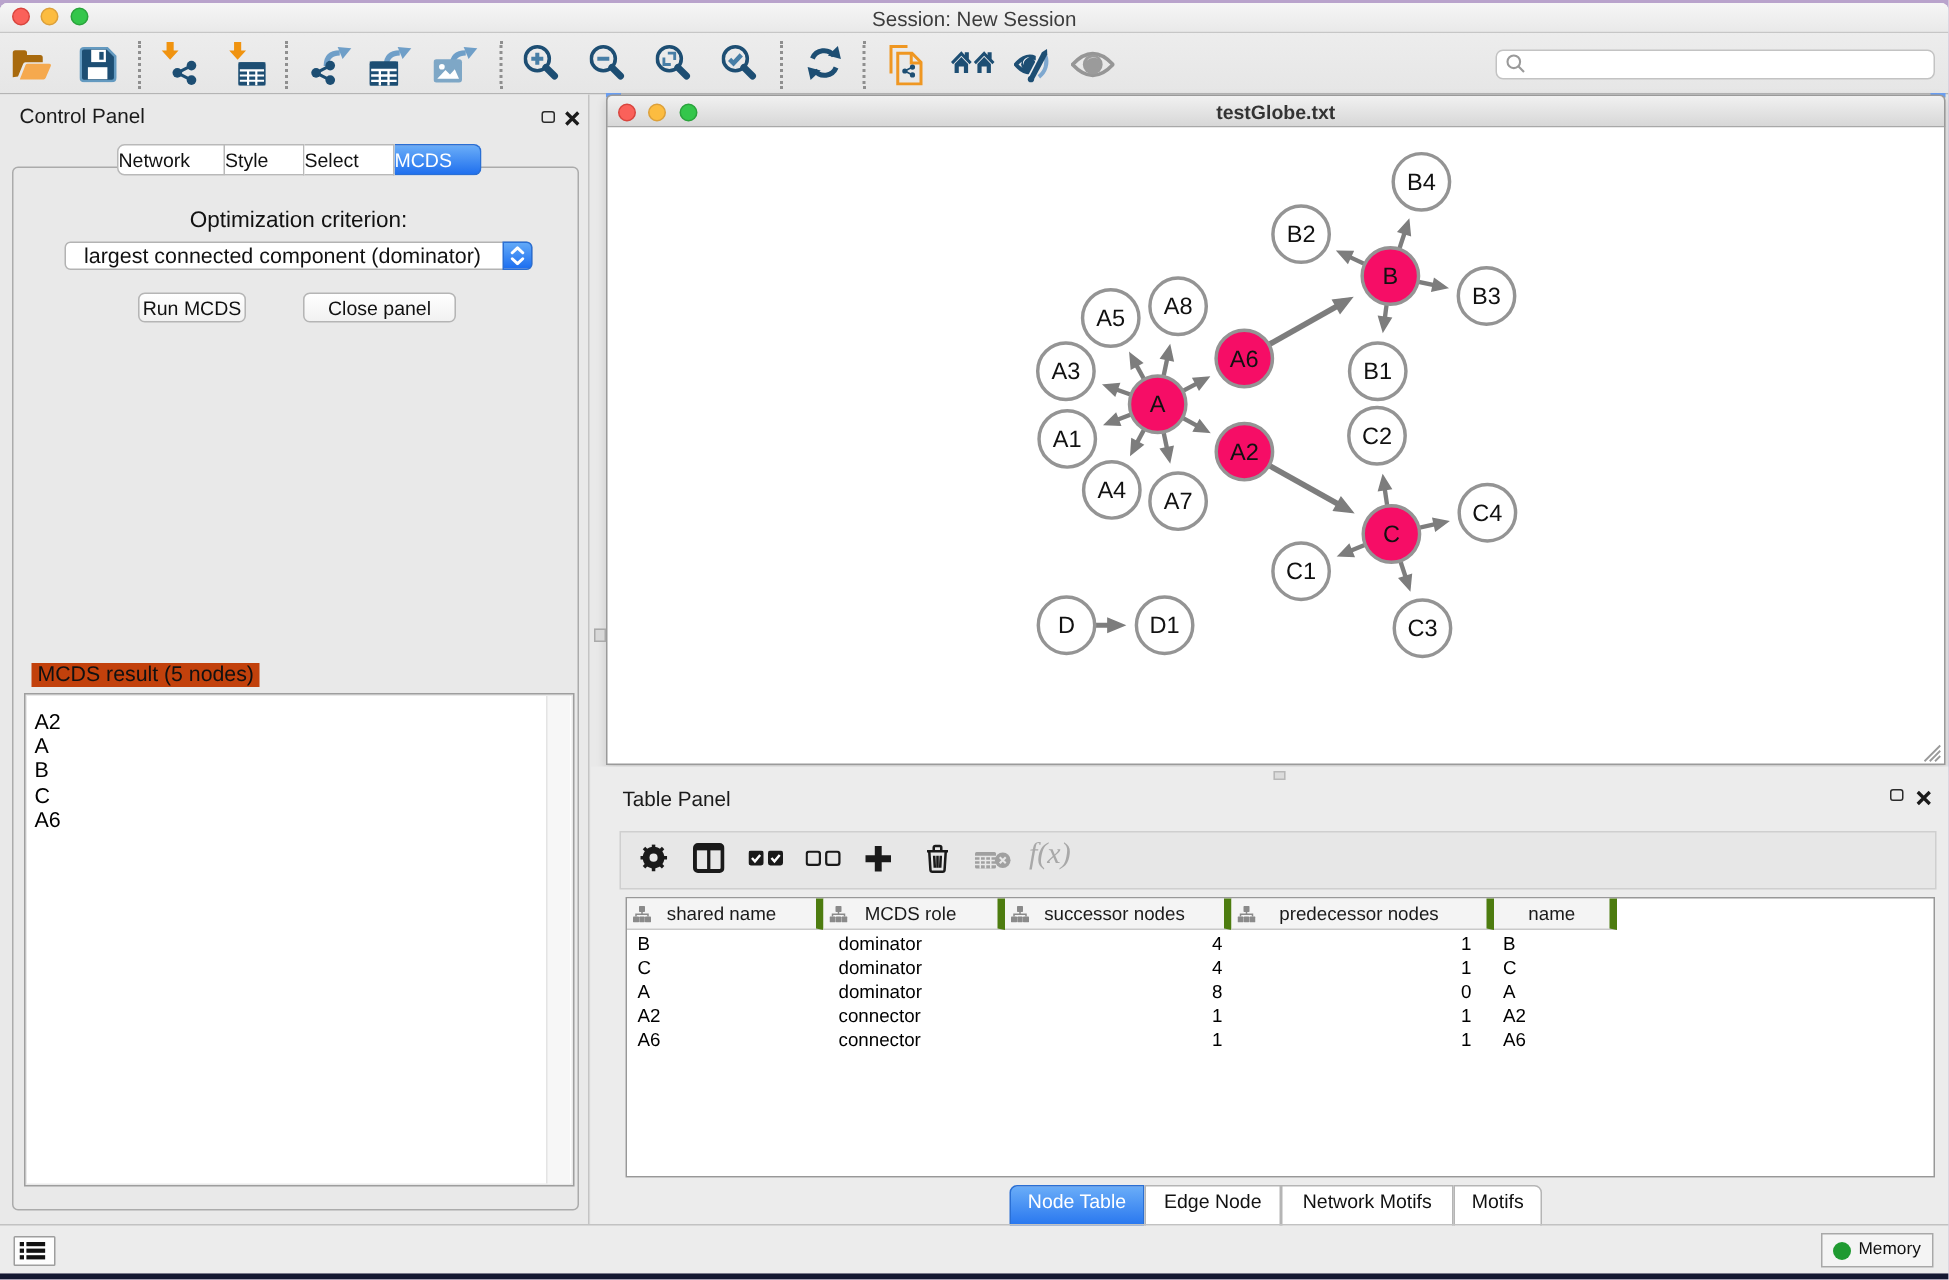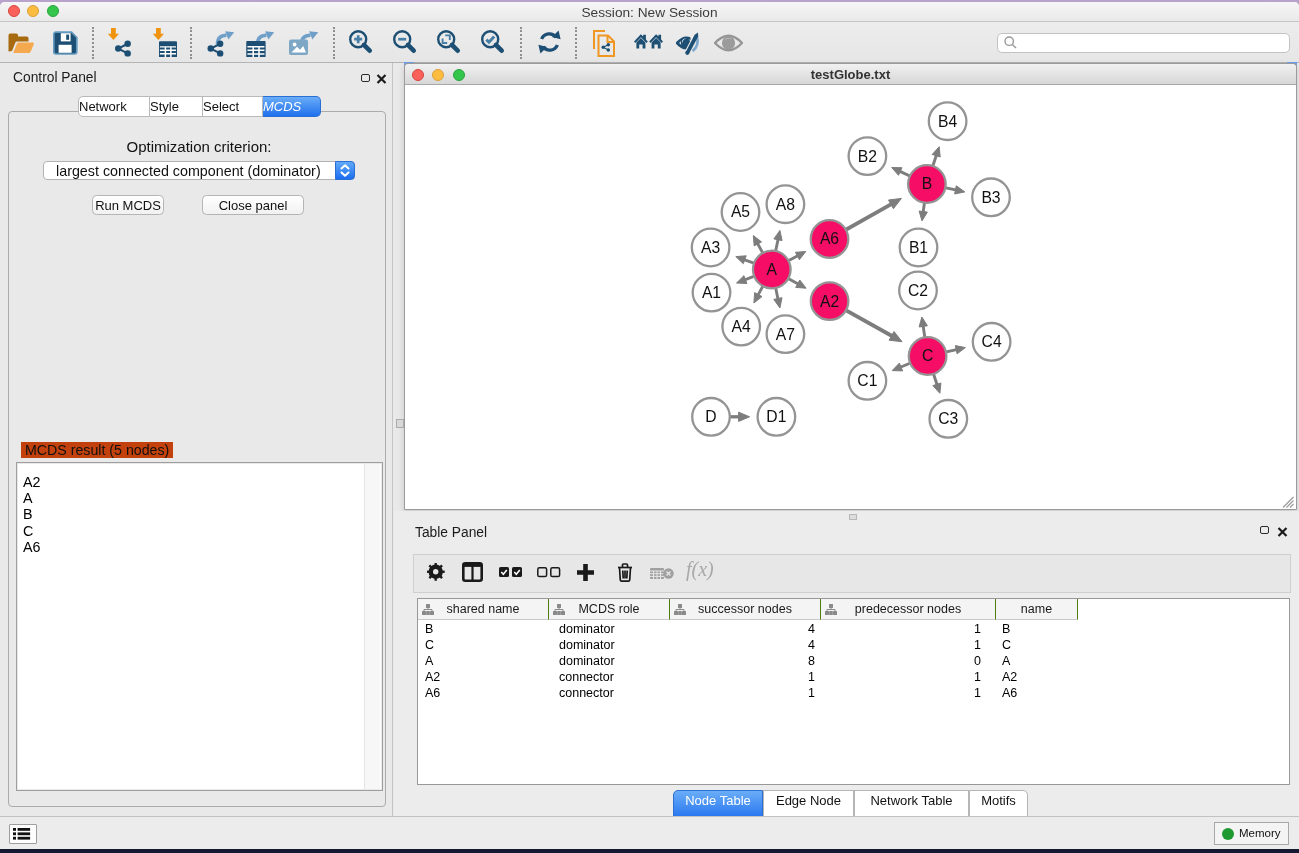--- a/index.html
+++ b/index.html
@@ -2,24 +2,24 @@
 <html><head><meta charset="utf-8"><style>
 * { margin:0; padding:0; box-sizing:border-box; }
 html,body { width:1299px; height:853px; overflow:hidden; }
 body { font-family:"Liberation Sans", sans-serif; background:#b9a3cc; position:relative; }
 .abs { position:absolute; }
 .sep { position:absolute; top:27px; height:32px; width:0; border-left:2px dotted #8f8f8f; }
 .tl { position:absolute; width:12px; height:12px; border-radius:50%; }
 .flt { position:absolute; width:9px; height:8px; border:1.5px solid #2b2b2b; border-radius:2px; }
 .tab { position:absolute; top:96px; height:21px; line-height:20px; font-size:13px; color:#111; text-align:left; background:#fff; border:1px solid #b9b9b9; border-left:none; }
 .tab.first { border-left:1px solid #b9b9b9; border-radius:5px 0 0 5px; }
-.tab.last { border-radius:0 5px 5px 0;font-style:italic; }
+.tab.last { border-radius:0 5px 5px 0; }
 .tab.sel { background:linear-gradient(#6aadf8,#2070ee); color:#fff; border-color:#2a6fd4; }
 .btn { position:absolute; background:linear-gradient(#ffffff,#f1f1f1); border:1px solid #b5b5b5; border-radius:4.5px; font-size:13px; color:#111; text-align:center; }
-.th { position:absolute; top:0; height:21px; background:#f4f4f4; border-right:1px solid #4d7c0f; border-bottom:1px solid #c9c9c9; font-size:12.5px; color:#1a1a1a; text-align:center; line-height:21px; }
+.th { position:absolute; top:0; height:21px; background:#f4f4f4; border-right:5px solid #4d7c0f; border-bottom:1px solid #c9c9c9; font-size:12.5px; color:#1a1a1a; text-align:center; line-height:21px; }
 .td { position:absolute; font-size:12.5px; color:#000; height:16px; line-height:16px; }
 .btab { position:absolute; height:31px; line-height:20px; font-size:13px; text-align:center; background:#fff; border:1px solid #b5b5b5; border-top:1px solid #b5b5b5; color:#111; }
 </style></head><body>
 
 <div class="abs" style="left:0;top:2px;width:1299px;height:847px;background:#e9e9e9;border-radius:5px 5px 0 0"></div>
 <div class="abs" style="left:0;top:2px;width:1299px;height:61px;background:linear-gradient(#f0f0f0,#e6e6e6);border-bottom:1px solid #b4b4b4;border-radius:5px 5px 0 0"></div>
 <div class="abs" style="left:0;top:2px;width:1299px;height:20px;background:linear-gradient(#f6f6f6,#e9e9e9);border-bottom:1px solid #c6c6c6;border-radius:5px 5px 0 0"></div>
 <div class="tl" style="left:7.5px;top:4.8px;background:#fa615a;border:1px solid #d8453e"></div>
 <div class="tl" style="left:26.5px;top:4.8px;background:#fcbc40;border:1px solid #dca03a"></div>
 <div class="tl" style="left:46.5px;top:4.8px;background:#34c64b;border:1px solid #2aa33c"></div>
@@ -472,21 +472,21 @@
     <div class="td" style="left:403px;top:70px;width:160px;text-align:right">1</div>
     <div class="td" style="left:584px;top:70px">A2</div>
     <div class="td" style="left:7px;top:86px">A6</div>
     <div class="td" style="left:141px;top:86px">connector</div>
     <div class="td" style="left:252px;top:86px;width:145px;text-align:right">1</div>
     <div class="td" style="left:403px;top:86px;width:160px;text-align:right">1</div>
     <div class="td" style="left:584px;top:86px">A6</div>
 </div>
 <div class="btab" style="left:673px;top:790px;width:90px;position:absolute;border-left:1px solid #b5b5b5;border-radius:5px 0 0 5px;background:linear-gradient(#6aadf8,#2070ee);color:#fff;border-color:#2a6fd4;">Node Table</div>
 <div class="btab" style="left:763px;top:790px;width:91px;position:absolute;">Edge Node</div>
-<div class="btab" style="left:854px;top:790px;width:115px;position:absolute;">Network Table</div>
+<div class="btab" style="left:854px;top:790px;width:115px;position:absolute;">Network Motifs</div>
 <div class="btab" style="left:969px;top:790px;width:59px;position:absolute;border-radius:0 5px 5px 0;">Motifs</div>
 
 <div class="abs" style="left:0;top:817px;width:1299px;height:32px;background:#ececec"></div>
 <div class="abs" style="left:0;top:816px;width:1299px;height:1px;background:#c2c2c2"></div>
 <div class="abs" style="left:9px;top:824px;width:28px;height:20px;background:#fdfdfd;border:1px solid #9e9e9e;border-radius:1px"></div>
 <svg class="abs" style="left:13px;top:828px" width="18" height="12" viewBox="0 0 18 12">
     <g fill="#111">
       <rect x="0" y="0" width="3" height="2.8"></rect>
       <rect x="0" y="4.4" width="3" height="2.8"></rect>
       <rect x="0" y="8.8" width="3" height="2.8"></rect>

